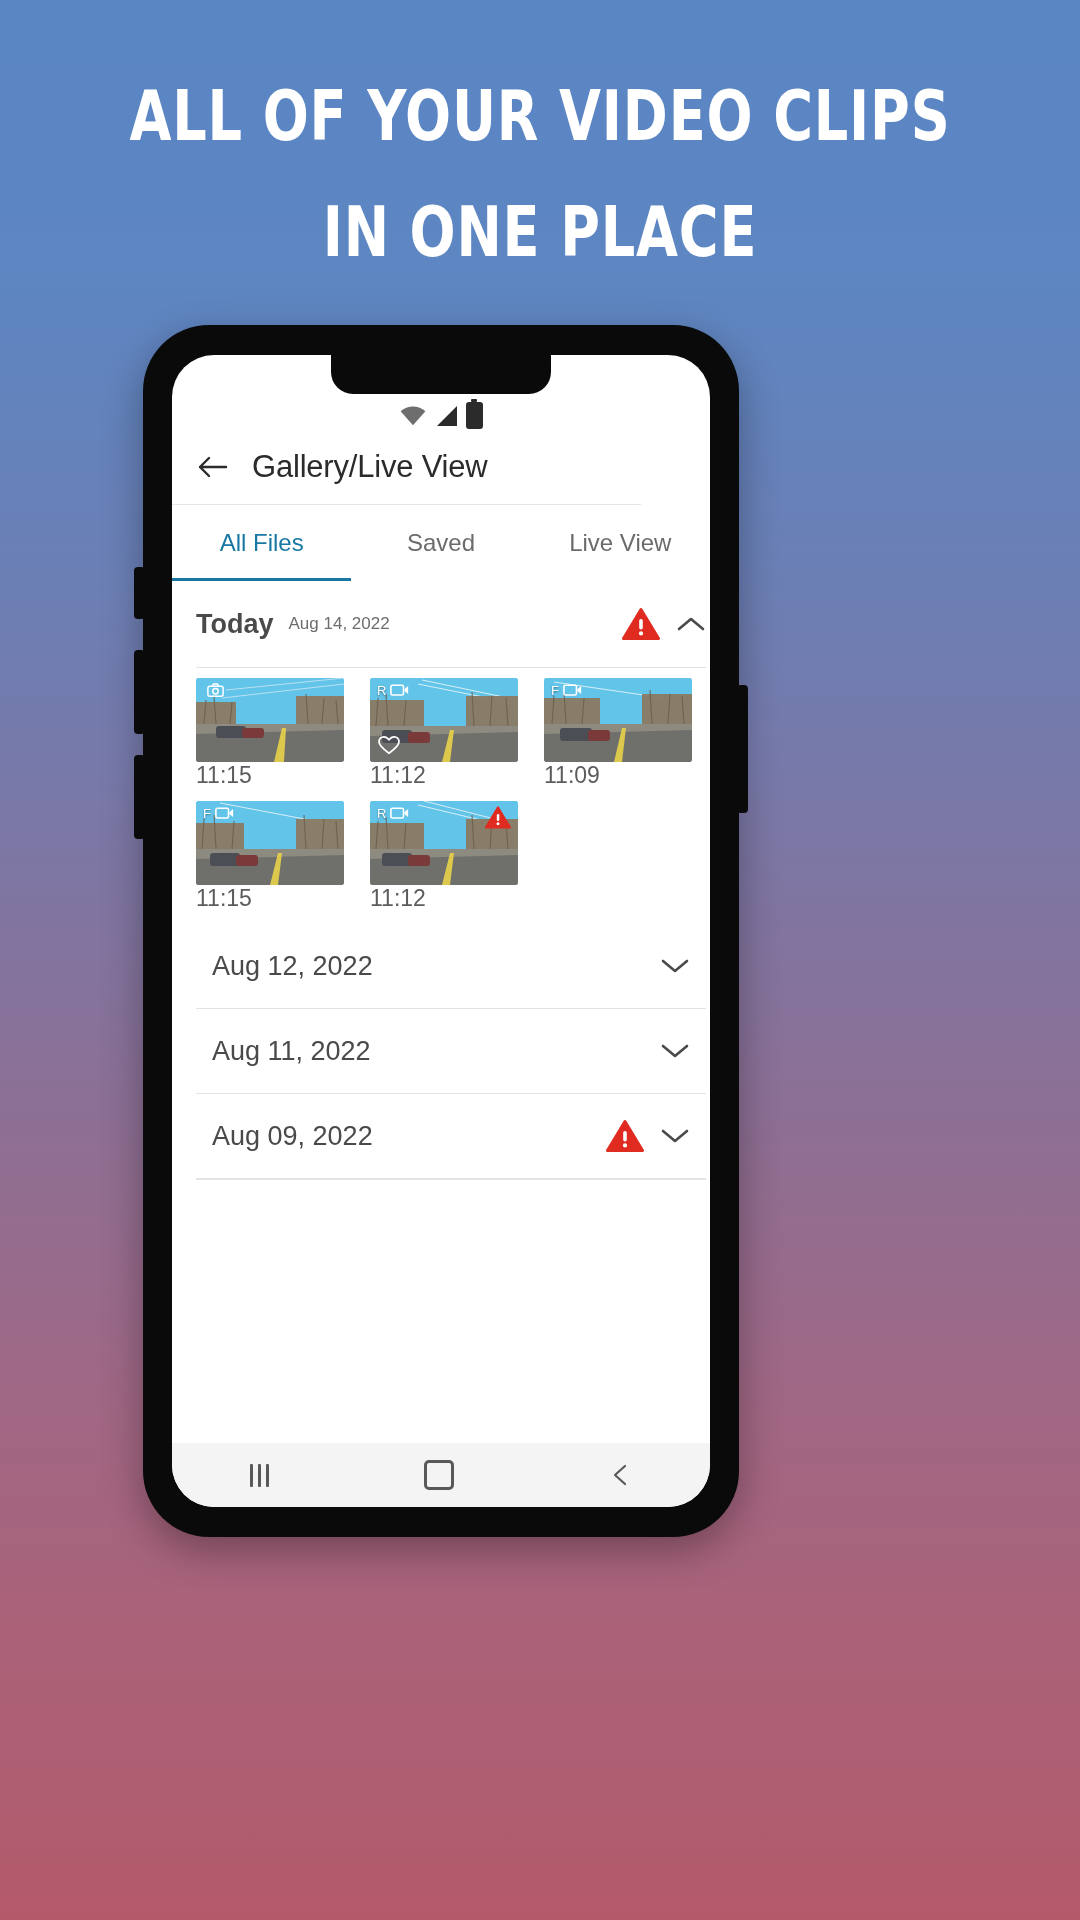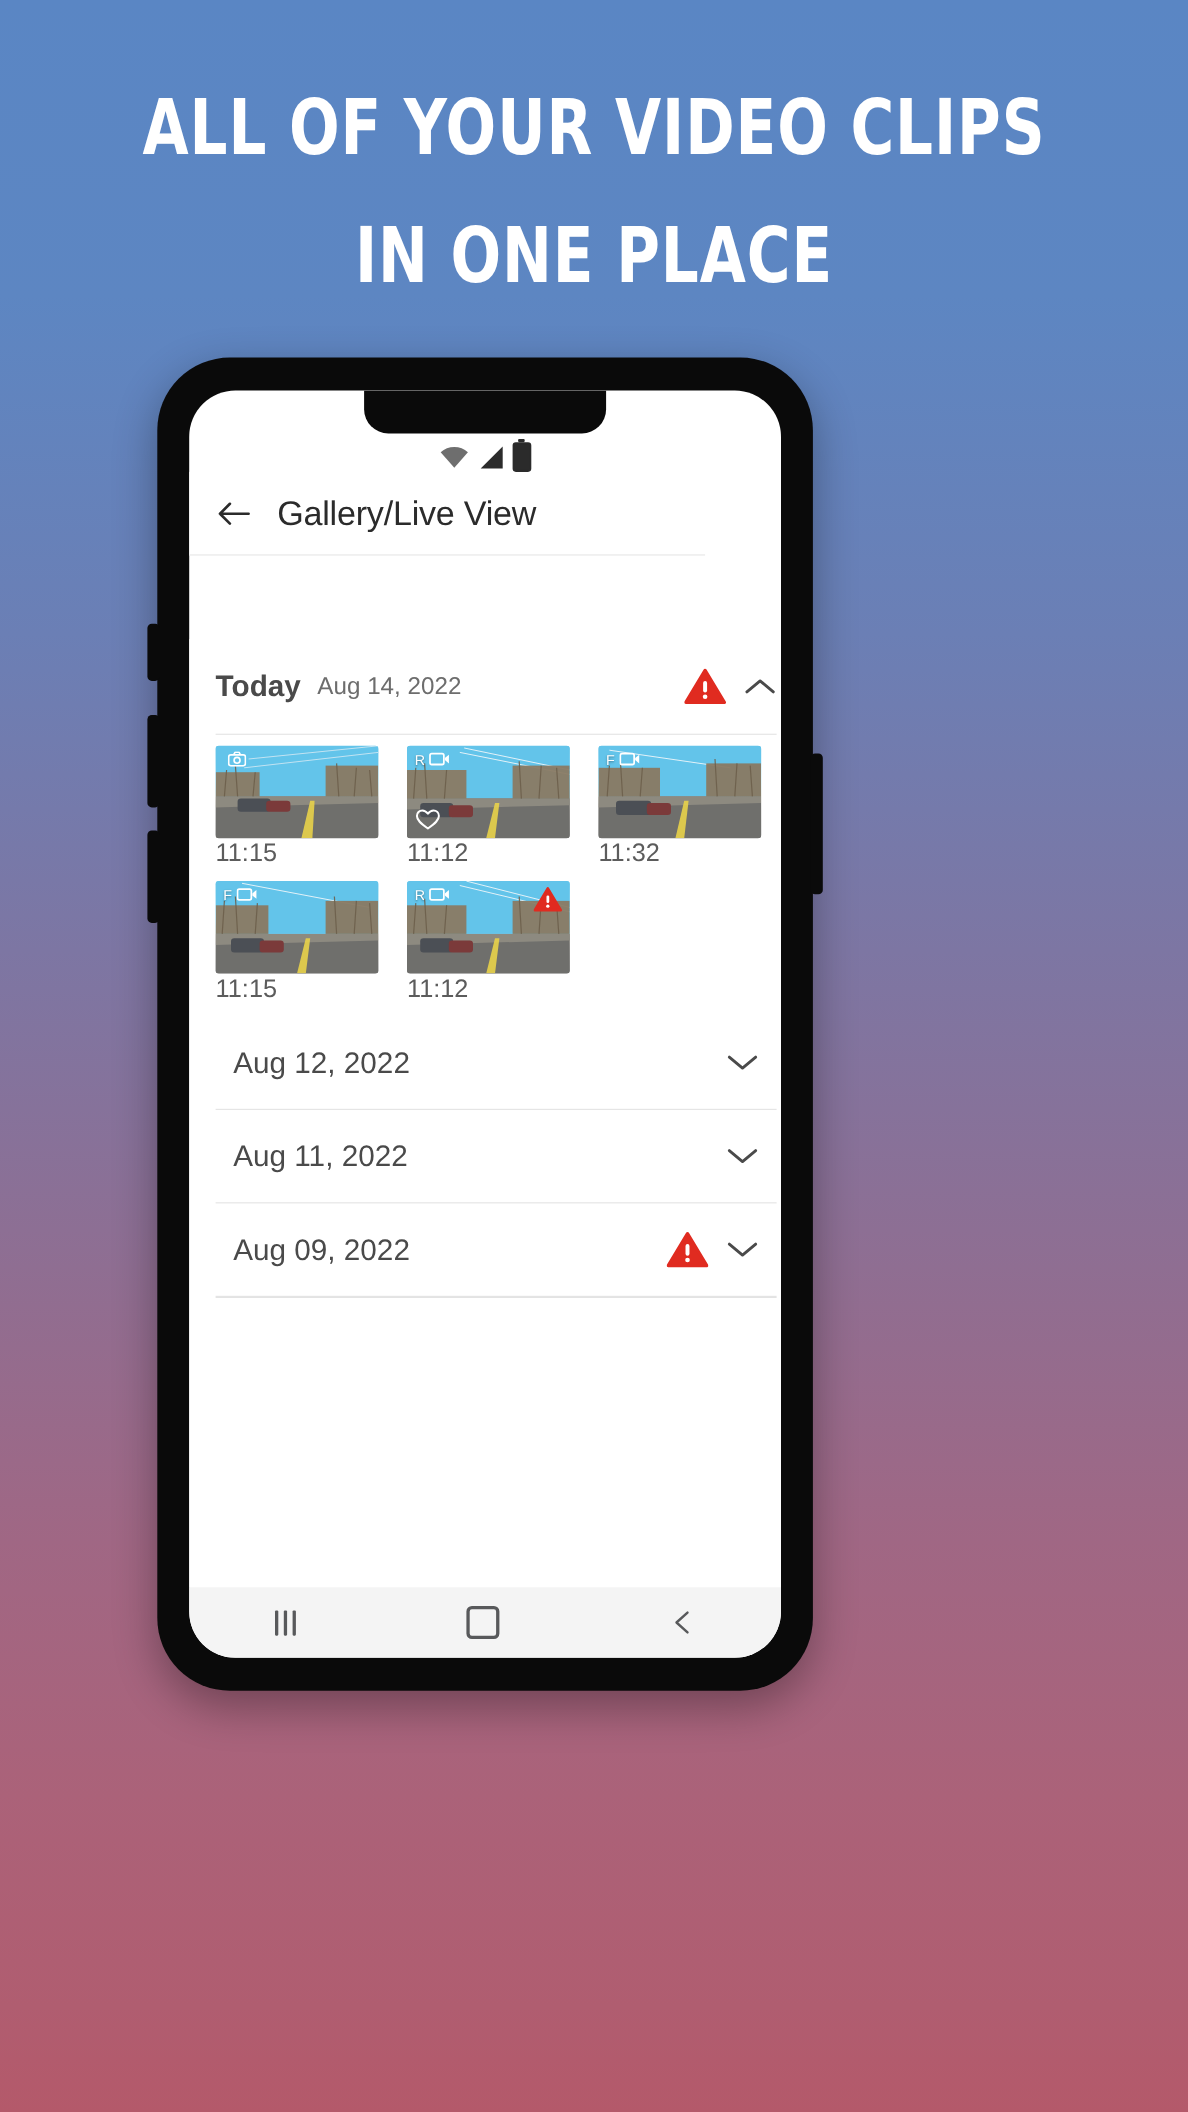--- a/index.html
+++ b/index.html
@@ -78,21 +78,21 @@
     content:"";position:absolute;left:0;right:0;bottom:-1px;height:4px;background:#1878a3;
   }
 
   
   .content{position:absolute;left:0;top:226px;width:558px;bottom:64px;background:#fff;overflow:hidden;}
 
   .group-head{
     display:flex;align-items:center;padding:0 24px;height:86px;box-sizing:border-box;
   }
   .group-today{font-size:27px;font-weight:700;color:#4a4a4a;margin-right:15px;}
-  .group-date{font-size:22px;color:#6d6d6d;}
+  .group-date{font-size:17px;color:#6d6d6d;}
   .group-spacer{flex:1;}
   .sep{height:1px;background:#e3e3e3;margin:0 24px;}
 
   .alert-ico{width:38px;height:34px;margin-right:16px;flex:0 0 auto;}
   .chev{width:30px;height:18px;flex:0 0 auto;}
 
   .grid{display:flex;flex-wrap:wrap;gap:0 26px;padding:10px 24px 0;}
   .cell{width:148px;margin-bottom:12px;}
   .thumb{
     width:148px;height:84px;border-radius:3px;position:relative;overflow:hidden;
@@ -153,20 +153,31 @@
       </div>
     </div>
 
     <div class="appbar">
       <svg class="back-arrow" viewBox="0 0 34 34">
         <path d="M4 17h26M4 17l9-9M4 17l9 9" fill="none" stroke="#2b2b2b" stroke-width="2.4" stroke-linecap="round" stroke-linejoin="round"></path>
       </svg>
       <div class="appbar-title">Gallery/Live View</div>
     </div>
 
+    <div class="tabs">
+      <div class="tab active">
+        <span>All Files</span>
+      </div>
+      <div class="tab">
+        <span>Saved</span>
+      </div>
+      <div class="tab">
+        <span>Live View</span>
+      </div>
+    </div>
 
     <div class="content">
 
       <div class="group-head">
         <div class="group-today">Today</div>
         <div class="group-date">Aug 14, 2022</div>
         <div class="group-spacer"></div>
         <svg class="alert-ico" viewBox="0 0 38 34">
           <path d="M19 2.5 36.5 31.5H1.5Z" fill="#e02b20" stroke="#e02b20" stroke-width="3" stroke-linejoin="round"></path>
           <rect x="17.2" y="12" width="3.6" height="10.5" rx="1.8" fill="#fff"></rect>
@@ -263,21 +274,21 @@
               <path d="M70 84 L78 50 L82 50 L78 84Z" fill="#e8d14a" opacity=".9"></path>
             </svg>
             <div class="thumb-badge">
               <span>F</span>
               <svg width="19" height="14" viewBox="0 0 19 14">
                 <rect x="0.9" y="2.2" width="12.6" height="9.8" rx="1.6" fill="none" stroke="#fff" stroke-width="1.6"></rect>
                 <path d="M14.4 6.2 18.1 3.1v8l-3.7-3.1Z" fill="#fff"></path>
               </svg>
             </div>
           </div>
-          <div class="cell-time">11:32</div>
+          <div class="cell-time">11:09</div>
         </div>
 
         <div class="cell">
           <div class="thumb">
             <svg class="sky-wires" viewBox="0 0 148 84" preserveAspectRatio="none">
               <rect x="0" y="0" width="148" height="48" fill="#63c4ea"></rect>
               <path d="M0 48 148 48 148 84 0 84Z" fill="#6f6f6c"></path>
               <path d="M0 48 148 48 148 54 0 58Z" fill="#8d8a80"></path>
               <path d="M24 2 L140 24" stroke="#e4f2f8" stroke-width=".9" fill="none"></path>
               <g fill="#8a7a63" opacity=".95">

